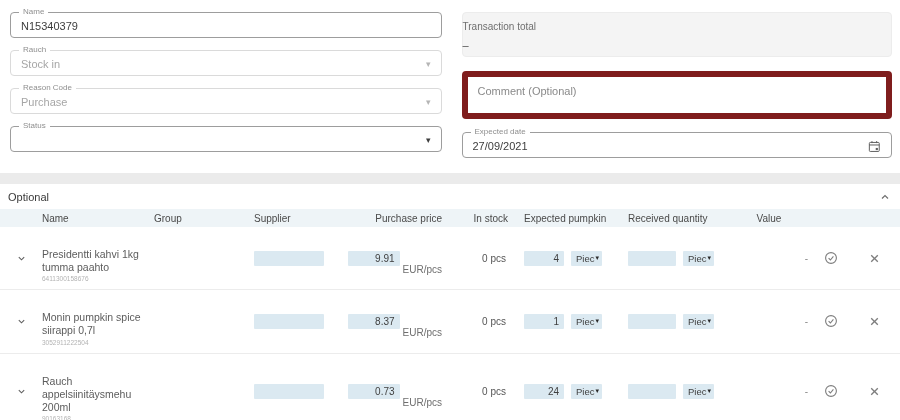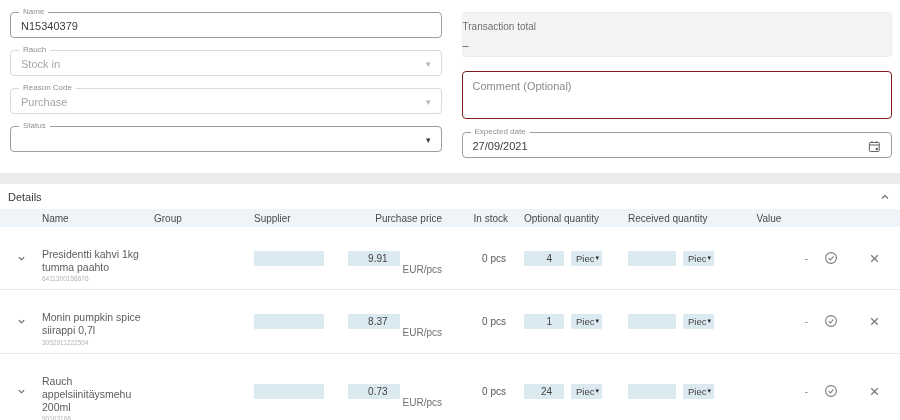--- a/index.html
+++ b/index.html
@@ -26,21 +26,21 @@
   .ofield .caret { margin-left:auto; color:#707070; font-size:9px; line-height:1; }
   .ofield.disabled { border-color:#dadada; }
   .ofield.disabled .fvalue { color:#a6a6a6; }
   .ofield.disabled .caret { color:#b5b5b5; }
 
   .total-box { background:#f4f4f4; border:1px solid #ececec; border-radius:4px;
     height:45px; padding:8px 0; margin-bottom:14px; }
   .total-box .tlabel { font-size:10px; color:#6f6f6f; }
   .total-box .tvalue { font-size:11px; color:#4c4c4c; margin-top:7px; }
 
-  .comment-box { border:1px solid #7f1d1d; border-radius:4px; height:48px;
+  .comment-box { border:6px solid #7f1d1d; border-radius:4px; height:48px;
     margin-bottom:13px; }
   .comment-box textarea { width:100%; height:100%; border:none; outline:none; resize:none;
     font-family:inherit; font-size:11px; color:#3d3d3d; padding:8px 10px; background:transparent; }
   .comment-box textarea::placeholder { color:#8a8a8a; }
 
   .date-field { margin-bottom:13px; }
   .cal-icon { width:13px; height:13px; color:#5f5f5f; margin-left:auto; cursor:pointer; }
 
   .accept-btn { background:#2f9fb3; color:#fff; border:none; border-radius:3px;
     height:21px; font-size:10px; letter-spacing:1px; cursor:pointer; font-family:inherit; }
@@ -58,21 +58,21 @@
     align-items:center; border-bottom:1px solid #ececec; }
   .prow.head { background:#eef4f7; border-bottom:none; height:18px; }
   .hcell { font-size:10px; color:#4a4a4a; }
   .hcell.r { text-align:right; }
   .cell { font-size:10px; color:#555; padding:8px 0; }
   .name-cell { padding:21px 4px 7px 0; }
   .pname { font-size:10.5px; color:#5c5c5c; line-height:1.25; }
   .pcode { font-size:6.5px; color:#b3b3b3; margin-top:1px; }
   .blue-box { background:#dbe9f1; border:none; outline:none; border-radius:1px;
     height:15px; font-size:10px; color:#3f3f3f; font-family:inherit; text-align:right;
-    padding:0 12px; }
+    padding:0 5px; }
   .supplier-box { width:70px; }
   .price-wrap { display:flex; align-items:center; justify-content:flex-end; gap:3px; }
   .price-box { width:52px; }
   .unit-txt { font-size:10px; color:#6e6e6e;margin-top:22px; }
   .instock { text-align:right; font-size:10px; color:#555; padding-right:2px; }
   .qty-wrap { display:flex; align-items:center; gap:7px; padding-left:16px; }
   .qty-input { width:40px; }
   .rqty-input { width:48px; }
   .unit-select { background:#dbe9f1; border-radius:1px; height:15px; display:flex;
     align-items:center; padding:0 3px 0 5px; cursor:pointer; }
@@ -132,36 +132,36 @@
           <line x1="9.6" y1="1" x2="9.6" y2="3.2" stroke="currentColor" stroke-width="1.1"></line>
           <rect x="8.6" y="8.6" width="2.4" height="2.4" fill="currentColor"></rect>
         </svg>
       </div>
     </div>
   </div>
 
   <div class="gray-band"></div>
 
   <div class="products-hd">
-    <span class="section-title">Details</span>
+    <span class="section-title">Optional</span>
     <svg class="chev-up" viewBox="0 0 10 10">
       <polyline points="2,6.5 5,3.5 8,6.5" fill="none" stroke="currentColor" stroke-width="1.2"></polyline>
     </svg>
   </div>
 
   <div class="ptable">
 
     <div class="prow head">
       <div class="hcell"></div>
       <div class="hcell">Name</div>
       <div class="hcell">Group</div>
       <div class="hcell">Supplier</div>
       <div class="hcell r">Purchase price</div>
       <div class="hcell r">In stock</div>
-      <div class="hcell" style="padding-left:16px">Optional quantity</div>
+      <div class="hcell" style="padding-left:16px">Expected pumpkin</div>
       <div class="hcell" style="padding-left:16px">Received quantity</div>
       <div class="hcell" style="text-align:center">Value</div>
       <div class="hcell"></div>
       <div class="hcell"></div>
     </div>
 
     <div class="prow">
       <div class="expander">
         <svg class="chev-dn" viewBox="0 0 10 10">
           <polyline points="2,3.5 5,6.5 8,3.5" fill="none" stroke="currentColor" stroke-width="1.2"></polyline>

